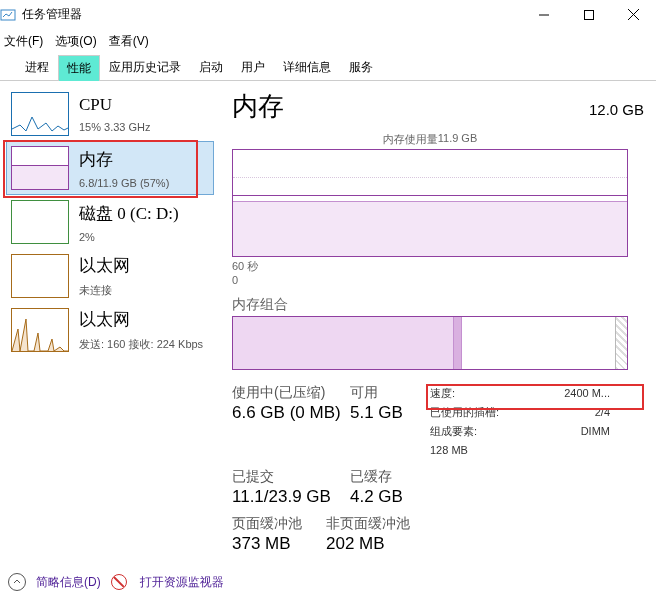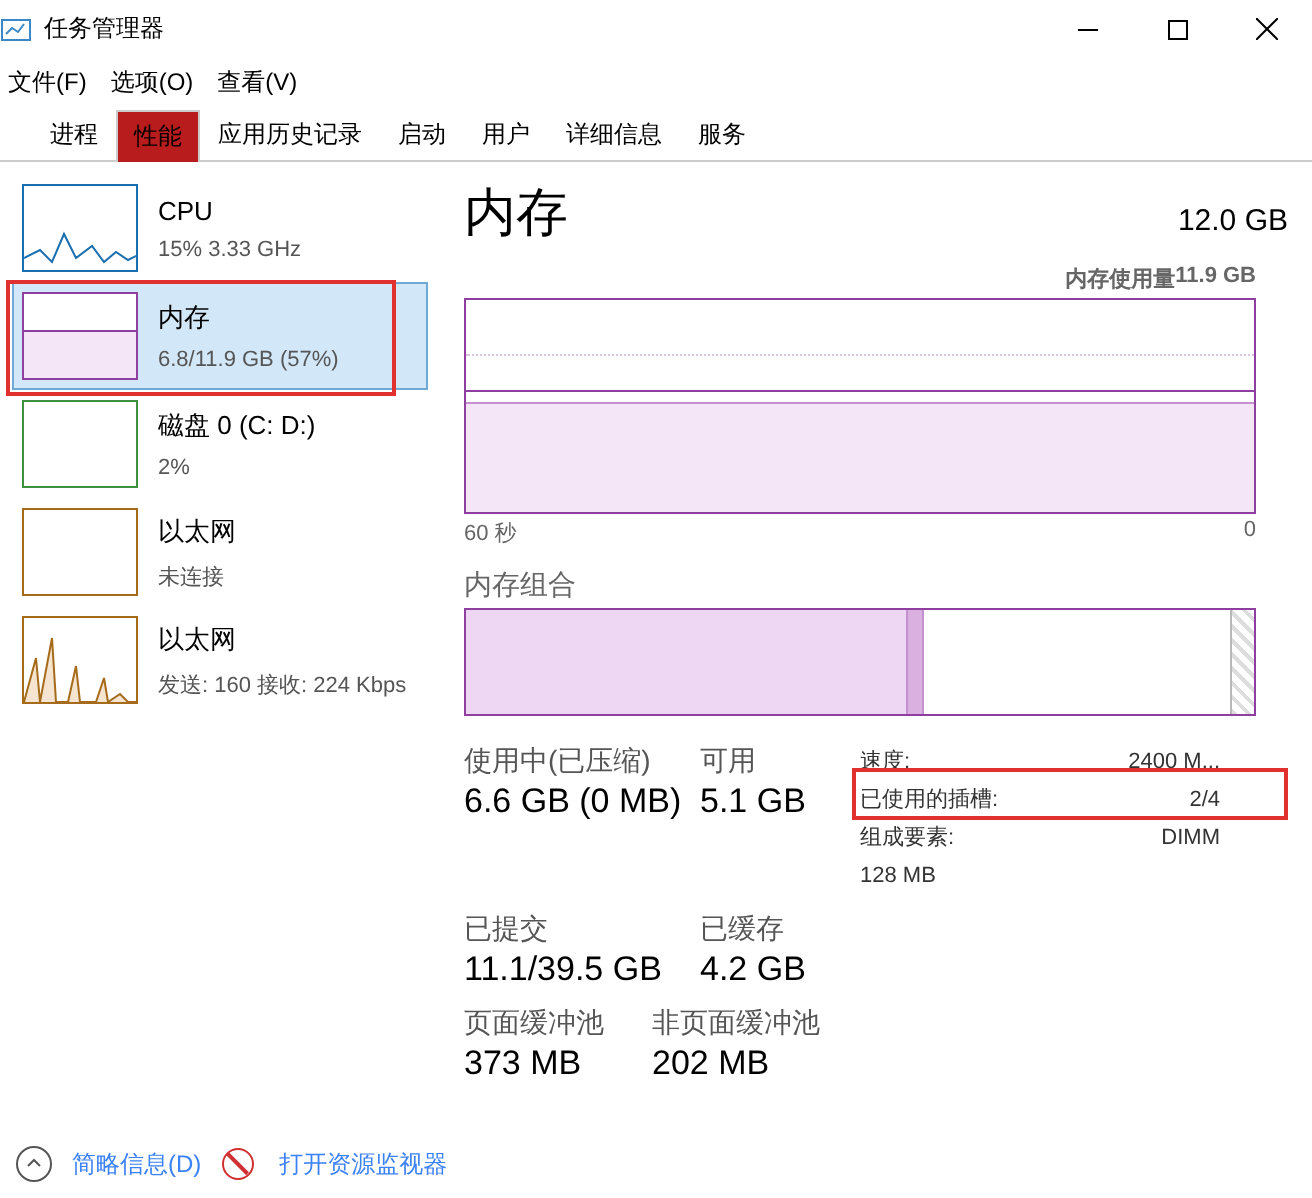--- a/index.html
+++ b/index.html
@@ -5,62 +5,62 @@
 * { box-sizing: border-box; margin: 0; padding: 0; font-family: "Microsoft YaHei", "Segoe UI", sans-serif; }
 body { width: 656px; height: 599px; background: #fff; font-size: 12px; color: #000; position: relative; overflow: hidden; }
 .titlebar { height: 30px; display: flex; align-items: center; padding-left: 0; border-bottom: 1px solid transparent; }
 .titlebar .appicon { width: 16px; height: 16px; margin-right: 6px; }
 .titlebar .title { flex: 1; font-size: 12px; }
 .titlebar .winbtns { display: flex; }
 .titlebar .winbtn { width: 45px; height: 30px; display: flex; align-items: center; justify-content: center; font-size: 13px; }
 .menubar { height: 22px; display: flex; align-items: center; padding-left: 4px; gap: 12px; font-size: 12px; }
 .tabs { display: flex; border-bottom: 1px solid #ccc; padding-left: 16px; margin-top: 2px; }
 .tab { padding: 4px 8px 4px 8px; font-size: 12px; border: 1px solid transparent; border-bottom: none; cursor: default; }
-.tab.active { border-color: #ccc; background: #b91c1c; position: relative; top: 1px; font-family: Liberation Serif, serif; }
+.tab.active { border-color: #ccc; background: #5eead4; position: relative; top: 1px; font-family: Liberation Serif, serif; }
 .content { display: flex; height: 490px; }
 .sidebar { width: 214px; padding: 6px 0 0 6px; }
 .side-item { display: flex; align-items: center; height: 54px; padding: 4px 4px; border: 1px solid transparent; }
 .side-item.selected { background: #d2e7f7; border: 1px solid #70a8d6; }
 .side-thumb { width: 58px; height: 44px; border: 1px solid #9f9f9f; margin-right: 10px; background: #fff; position: relative; overflow: hidden; }
-.side-text .name { font-size: 13px; }
+.side-text .name { font-size: 17px; font-family: Liberation Serif, serif; }
 .side-text .sub { font-size: 11px; color: #555; margin-top: 6px; }
 .thumb-cpu { border-color: #1a6fb0; }
 .thumb-cpu::after { content:""; position:absolute; left:0; right:0; bottom:8px; height:14px; background: linear-gradient(to right, transparent 0, transparent 40%, transparent 100%); }
 .thumb-mem { border-color: #8f3fa0; }
 .thumb-mem .fill { position:absolute; left:0; right:0; bottom:0; height:57%; background:#f4e6f7; border-top:1px solid #8f3fa0; }
 .thumb-disk { border-color: #3f8f3f; }
 .thumb-net1 { border-color: #a66b1a; }
 .thumb-net2 { border-color: #a66b1a; }
 .redbox1 { position:absolute; border:2.5px solid #e03030; pointer-events:none; }
 .main { flex: 1; padding: 8px 12px 0 18px; position: relative; }
 .main-header { display: flex; align-items: baseline; justify-content: space-between; }
 .main-title { font-size: 26px; font-weight: 400; }
 .main-total { font-size: 15px; }
-.label-row { display:flex; justify-content:flex-end; font-size:11px; color:#666; margin-top:8px;font-weight:bold; }
+.label-row { display:flex; justify-content:center; font-size:11px; color:#666; margin-top:8px; }
 .usage-graph { width: 396px; height: 108px; border:1px solid #8f3fa0; margin-top:2px; position:relative; background:#fff; }
 .usage-graph .grid { position:absolute; left:0; right:0; border-top:1px dotted #d8c6dd; }
 .usage-graph .fill { position:absolute; left:0; right:0; bottom:0; height:52%; background:#f4e6f7; border-top:1px solid #c490d0; }
 .usage-graph .line60 { position:absolute; left:0; right:0; bottom:57%; border-top:1.5px solid #8f3fa0; }
-.below-graph { display:flex; justify-content:space-between; font-size:11px; color:#666; width:396px; margin-top:2px; }
+.below-graph { display:flex; justify-content:space-between; font-size:11px; color:#666; width:396px; margin-top:2px;flex-direction:column; }
 .compose-label { font-size:14px; color:#666; margin-top:10px; }
 .compose-bar { width:396px; height:54px; border:1px solid #8f3fa0; margin-top:2px; display:flex; }
 .compose-bar .seg { height:100%; }
 .compose-bar .seg1 { width:56%; background:#eed7f2; border-right:1px solid #c490d0; }
 .compose-bar .seg2 { width:2%; background:#d9b0e0; border-right:1px solid #c490d0; }
 .compose-bar .seg3 { flex:1; background:#fff; }
 .compose-bar .seg4 { width:3%; border-left:1px solid #b8b8b8; background:repeating-linear-gradient(45deg,#ddd 0,#ddd 2px,#fff 2px,#fff 5px); }
 .stats-row { display:flex; margin-top:14px; gap: 0; }
 .stats-col { min-width: 118px; }
 .stats-col .l { font-size:14px; color:#555; }
 .stats-col .v { font-size:17px; margin-top:1px; }
 .stats-right { font-size:11px; color:#333; }
 .stats-right .rw { display:flex; justify-content:space-between; width:180px; line-height:19px; }
 .footer { position:absolute; left:8px; bottom:8px; display:flex; align-items:center; gap:10px; font-size:12px; }
 .footer .circ { width:18px; height:18px; border:1.5px solid #555; border-radius:50%; display:flex; align-items:center; justify-content:center; }
-.footer a { color:#3b82f6; text-decoration:none; }
+.footer a { color:#4c1d95; text-decoration:none; }
 .noicon { width:16px; height:16px; border:1.5px solid #d03030; border-radius:50%; display:inline-flex; align-items:center; justify-content:center; position:relative; margin-right:3px; }
 .noicon::after { content:""; position:absolute; width:14px; height:1.5px; background:#d03030; transform:rotate(45deg); }
 </style>
 </head>
 <body>
 
 <div class="titlebar">
   <span class="appicon">
     <svg width="16" height="16">
         <rect x="1" y="3" width="14" height="10" fill="none" stroke="#3a88c7"></rect>
@@ -205,21 +205,21 @@
           </div>
         <div class="rw">
             <span>128 MB</span>
           </div>
       </div>
     </div>
 
     <div class="stats-row" style="margin-top:8px">
       <div class="stats-col">
         <div class="l">已提交</div>
-        <div class="v">11.1/39.5 GB</div>
+        <div class="v">11.1/23.9 GB</div>
       </div>
       <div class="stats-col" style="min-width:80px">
         <div class="l">已缓存</div>
         <div class="v">4.2 GB</div>
       </div>
     </div>
 
     <div class="stats-row" style="margin-top:8px">
       <div class="stats-col" style="min-width:94px">
         <div class="l">页面缓冲池</div>

